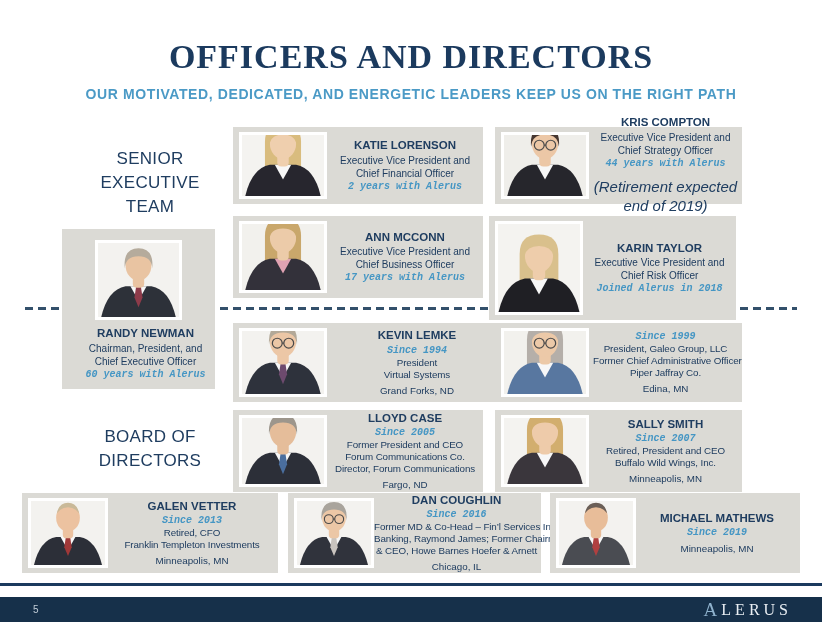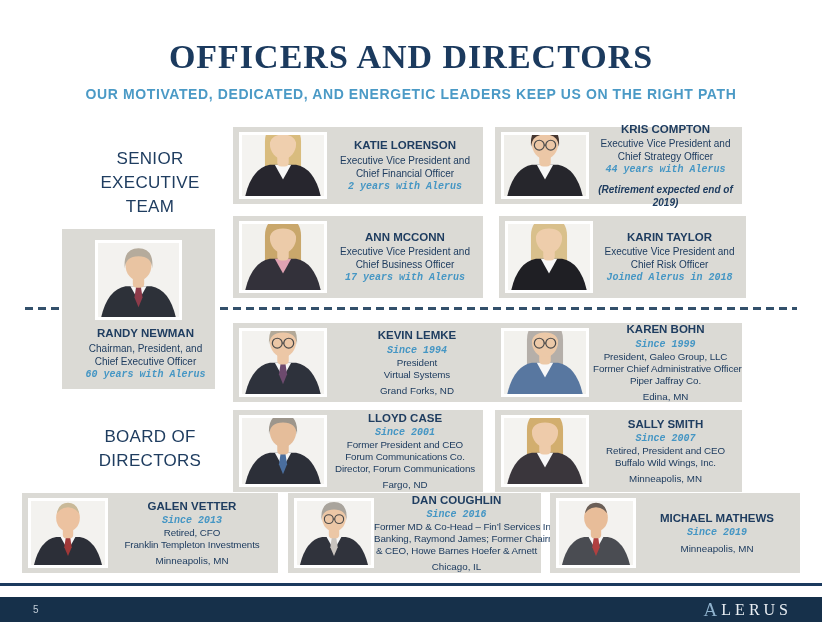--- a/index.html
+++ b/index.html
@@ -33,21 +33,21 @@
   .photo svg{width:100%;height:100%;display:block;}
   .info{
     position:absolute;left:98px;right:4px;top:0;bottom:0;
     display:flex;flex-direction:column;justify-content:center;
     text-align:center;
   }
   .bottom-row .info{left:86px;right:2px;}
   .name{font-size:11.5px;font-weight:bold;color:#1f3d60;line-height:1.35;}
   .line{font-size:10px;line-height:1.3;color:#1f3d60;}
   .tenure,.since{font-size:10px;line-height:1.3;color:#4596c4;font-style:italic;font-weight:600;font-family:Liberation Mono, monospace;}
-  .note{font-size:10px;line-height:1.3;color:#1f3d60;font-style:italic;font-weight:bold;margin-top:7px;}
+  .note{font-size:15px;line-height:1.3;color:#1f3d60;font-style:italic;font-weight:normal;margin-top:7px;}
   .detail{font-size:9.8px;line-height:1.22;color:#1f3d60;letter-spacing:-.1px;}
   .location{font-size:9.8px;line-height:1.2;color:#1f3d60;margin-top:4px;}
   .ceo-card{
     position:absolute;left:62px;top:229px;width:153px;height:160px;
     background:#dbdad5;z-index:2;text-align:center;
   }
   .ceo-photo{
     position:absolute;left:33px;top:11px;width:87px;height:80px;
     background:#ffffff;padding:3px;box-sizing:border-box;
   }
@@ -147,21 +147,21 @@
         </svg>
       </div>
     <div class="info">
       <div class="name">ANN MCCONN</div>
       <div class="line pre">Executive Vice President and
 Chief Business Officer</div>
       <div class="tenure">17 years with Alerus</div>
     </div>
   </div>
 
-  <div class="card" style="left:499px;top:216px;width:247px;height:82px">
+  <div class="card" style="left:489px;top:216px;width:247px;height:104px">
     <div class="photo">
         <svg viewBox="0 0 100 100" preserveAspectRatio="xMidYMax slice">
           <rect width="100" height="100" fill="#f4f3f0"></rect>
           <path d="M28,74 L28,34 Q28,12 50,12 Q72,12 72,34 L72,74 Z" fill="#d9c08c"></path>
           <path d="M4,100 Q12,66 34,62 L66,62 Q88,66 96,100 Z" fill="#1f1f24"></path>
           <polygon points="40,62 60,62 50,80" fill="#f7f7f7"></polygon>
           <rect x="43" y="46" width="14" height="18" rx="5" fill="#eecdab"></rect>
           <ellipse cx="50" cy="36" rx="16" ry="19" fill="#eecdab"></ellipse>
           <path d="M33,40 Q31,15 50,15 Q69,15 67,40 Q66,25 50,25 Q34,25 33,40 Z" fill="#d9c08c"></path>
         </svg>
@@ -231,21 +231,20 @@
           <ellipse cx="50" cy="36" rx="16" ry="19" fill="#ecc9a8"></ellipse>
           <path d="M33,40 Q31,15 50,15 Q69,15 67,40 Q66,25 50,25 Q34,25 33,40 Z" fill="#b5afa9"></path>
           <g stroke="#4a4a4a" stroke-width="1.5" fill="none">
             <circle cx="43" cy="38" r="6"></circle>
             <circle cx="57" cy="38" r="6"></circle>
             <line x1="49" y1="38" x2="51" y2="38"></line>
           </g>
         </svg>
       </div>
     <div class="info">
-      <div class="name">KAREN BOHN</div>
       <div class="since">Since 1999</div>
       <div class="detail pre">President, Galeo Group, LLC
 Former Chief Administrative Officer
 Piper Jaffray Co.</div>
       <div class="location">Edina, MN</div>
     </div>
   </div>
 
   <div class="card" style="left:233px;top:410px;width:250px;height:82px">
     <div class="photo">
@@ -254,21 +253,21 @@
           <path d="M4,100 Q12,66 34,62 L66,62 Q88,66 96,100 Z" fill="#2c2f38"></path>
           <polygon points="40,62 60,62 50,80" fill="#f7f7f7"></polygon>
           <polygon points="47,63 53,63 55,76 50,88 45,76" fill="#4a6e9e"></polygon>
           <rect x="43" y="46" width="14" height="18" rx="5" fill="#e5bd9a"></rect>
           <ellipse cx="50" cy="36" rx="16" ry="19" fill="#e5bd9a"></ellipse>
           <path d="M33,40 Q31,15 50,15 Q69,15 67,40 Q66,25 50,25 Q34,25 33,40 Z" fill="#9d968c"></path>
         </svg>
       </div>
     <div class="info">
       <div class="name">LLOYD CASE</div>
-      <div class="since">Since 2001</div>
+      <div class="since">Since 2005</div>
       <div class="detail pre">Former President and CEO
 Forum Communications Co.
 Director, Forum Communications</div>
       <div class="location">Fargo, ND</div>
     </div>
   </div>
 
   <div class="card" style="left:495px;top:410px;width:247px;height:82px">
     <div class="photo">
         <svg viewBox="0 0 100 100" preserveAspectRatio="xMidYMax slice">

